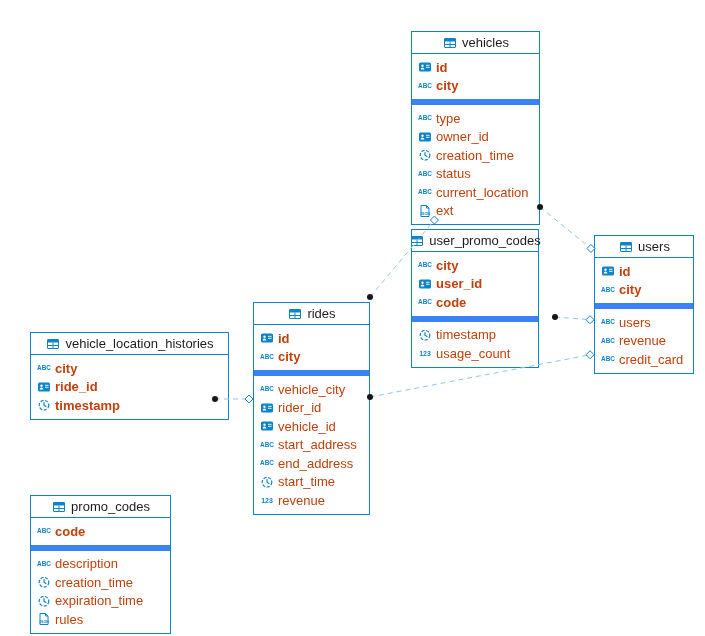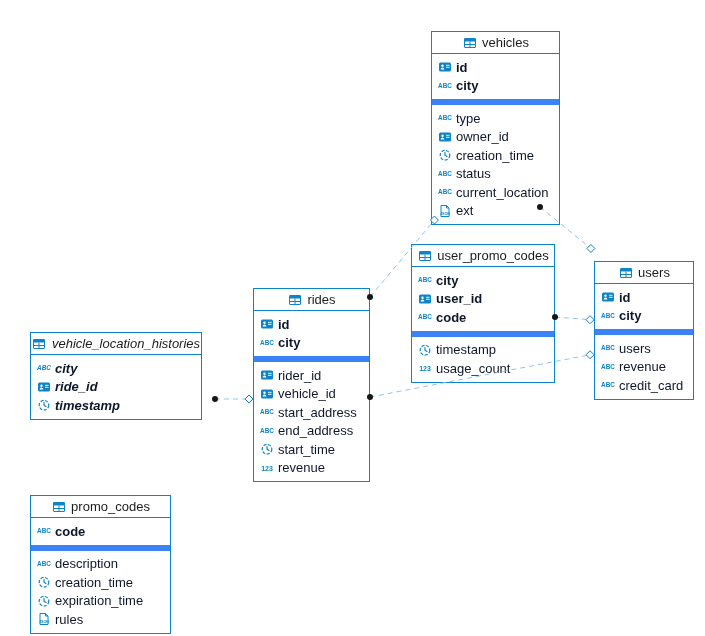--- a/index.html
+++ b/index.html
@@ -19,32 +19,32 @@
   .tbl-header {
     display:flex; align-items:center; justify-content:center; gap:5px;
     height:22px; border-bottom:1px solid #0d84c9;
     font-size:13px; color:#1c1c1c; white-space:nowrap; padding:0 4px;
   }
   .tbl-section { padding:4px 0; }
   .tbl-section.sep { border-top:6px solid #3b82f6; }
   .tbl-row {
     display:flex; align-items:center; gap:4px;
     height:18.5px; padding:0 5px;
-    font-size:13px; color:#0f172a; white-space:nowrap;
+    font-size:13px; color:#c2410c; white-space:nowrap;
   }
   .tbl-row.pk .col-name { font-weight:bold; }
   .icon { width:15px; height:14px; display:inline-flex; align-items:center; justify-content:center; flex:0 0 auto; }
   .icon svg { width:14px; height:14px; display:block; }
 </style>
 </head>
 <body>
 
 <div class="canvas">
   <div id="tables">
-      <div class="table-node" style="left: 411px; top: 31px; width: 129px; margin-left: 20px;">
+      <div class="table-node" style="left: 411px; top: 31px; width: 129px;">
         <div class="tbl-header">
           <span class="icon">
             <svg viewBox="0 0 14 14">
               <rect x="1.5" y="2.5" width="11" height="9" rx="0.5" fill="none" stroke="#0d84c9"></rect>
               <rect x="1.5" y="2.5" width="11" height="3" fill="#0d84c9"></rect>
               <line x1="1.5" y1="8.5" x2="12.5" y2="8.5" stroke="#0d84c9"></line>
               <line x1="7" y1="5.5" x2="7" y2="11.5" stroke="#0d84c9"></line>
             </svg>
           </span>
           <span>vehicles</span>
@@ -122,21 +122,21 @@
               <svg viewBox="0 0 14 14">
                 <path d="M3 1.5h5.5l2.5 2.5v8.5H3z" fill="none" stroke="#0d84c9"></path>
                 <path d="M8.5 1.5v2.5H11" fill="none" stroke="#0d84c9"></path>
                 <text x="7" y="11" font-size="3.6" font-weight="bold" fill="#0d84c9" text-anchor="middle" font-family="sans-serif">JSON</text>
               </svg>
             </span>
             <span class="col-name">ext</span>
           </div>
         </div>
       </div>
-      <div class="table-node" style="left: 411px; top: 244px; width: 144px;">
+      <div class="table-node" style="left: 411px; top: 229px; width: 128px;">
         <div class="tbl-header">
           <span class="icon">
             <svg viewBox="0 0 14 14">
               <rect x="1.5" y="2.5" width="11" height="9" rx="0.5" fill="none" stroke="#0d84c9"></rect>
               <rect x="1.5" y="2.5" width="11" height="3" fill="#0d84c9"></rect>
               <line x1="1.5" y1="8.5" x2="12.5" y2="8.5" stroke="#0d84c9"></line>
               <line x1="7" y1="5.5" x2="7" y2="11.5" stroke="#0d84c9"></line>
             </svg>
           </span>
           <span>user_promo_codes</span>
@@ -184,21 +184,21 @@
           <div class="tbl-row">
             <span class="icon">
               <svg viewBox="0 0 14 14">
                 <text x="7" y="9.6" font-size="7" font-weight="bold" fill="#0d84c9" text-anchor="middle" font-family="sans-serif">123</text>
               </svg>
             </span>
             <span class="col-name">usage_count</span>
           </div>
         </div>
       </div>
-      <div class="table-node" style="left: 594px; top: 261px; width: 100px;">
+      <div class="table-node" style="left: 594px; top: 235px; width: 100px;">
         <div class="tbl-header">
           <span class="icon">
             <svg viewBox="0 0 14 14">
               <rect x="1.5" y="2.5" width="11" height="9" rx="0.5" fill="none" stroke="#0d84c9"></rect>
               <rect x="1.5" y="2.5" width="11" height="3" fill="#0d84c9"></rect>
               <line x1="1.5" y1="8.5" x2="12.5" y2="8.5" stroke="#0d84c9"></line>
               <line x1="7" y1="5.5" x2="7" y2="11.5" stroke="#0d84c9"></line>
             </svg>
           </span>
           <span>users</span>
@@ -245,21 +245,21 @@
           <div class="tbl-row">
             <span class="icon">
               <svg viewBox="0 0 14 14">
                 <text x="7" y="9.4" font-size="6.4" font-weight="bold" fill="#0d84c9" text-anchor="middle" font-family="sans-serif">ABC</text>
               </svg>
             </span>
             <span class="col-name">credit_card</span>
           </div>
         </div>
       </div>
-      <div class="table-node" style="left: 253px; top: 288px; width: 117px;">
+      <div class="table-node" style="left: 253px; top: 302px; width: 117px;">
         <div class="tbl-header">
           <span class="icon">
             <svg viewBox="0 0 14 14">
               <rect x="1.5" y="2.5" width="11" height="9" rx="0.5" fill="none" stroke="#0d84c9"></rect>
               <rect x="1.5" y="2.5" width="11" height="3" fill="#0d84c9"></rect>
               <line x1="1.5" y1="8.5" x2="12.5" y2="8.5" stroke="#0d84c9"></line>
               <line x1="7" y1="5.5" x2="7" y2="11.5" stroke="#0d84c9"></line>
             </svg>
           </span>
           <span>rides</span>
@@ -283,20 +283,28 @@
                 <text x="7" y="9.4" font-size="6.4" font-weight="bold" fill="#0d84c9" text-anchor="middle" font-family="sans-serif">ABC</text>
               </svg>
             </span>
             <span class="col-name">city</span>
           </div>
         </div>
         <div class="tbl-section sep">
           <div class="tbl-row">
             <span class="icon">
               <svg viewBox="0 0 14 14">
+                <text x="7" y="9.4" font-size="6.4" font-weight="bold" fill="#0d84c9" text-anchor="middle" font-family="sans-serif">ABC</text>
+              </svg>
+            </span>
+            <span class="col-name">vehicle_city</span>
+          </div>
+          <div class="tbl-row">
+            <span class="icon">
+              <svg viewBox="0 0 14 14">
                 <rect x="1" y="2.5" width="12" height="9" rx="1.5" fill="#0d84c9"></rect>
                 <circle cx="4.5" cy="5.8" r="1.2" fill="#fff"></circle>
                 <path d="M2.7 9.6c0-1.3.8-2 1.8-2s1.8.7 1.8 2z" fill="#fff"></path>
                 <line x1="8" y1="5.3" x2="11.6" y2="5.3" stroke="#fff" stroke-width="0.9"></line>
                 <line x1="8" y1="7.3" x2="11.6" y2="7.3" stroke="#fff" stroke-width="0.9"></line>
               </svg>
             </span>
             <span class="col-name">rider_id</span>
           </div>
           <div class="tbl-row">
@@ -339,21 +347,21 @@
           <div class="tbl-row">
             <span class="icon">
               <svg viewBox="0 0 14 14">
                 <text x="7" y="9.6" font-size="7" font-weight="bold" fill="#0d84c9" text-anchor="middle" font-family="sans-serif">123</text>
               </svg>
             </span>
             <span class="col-name">revenue</span>
           </div>
         </div>
       </div>
-      <div class="table-node" style="left: 30px; top: 332px; width: 172px; font-style: italic;">
+      <div class="table-node" style="left: 30px; top: 332px; width: 199px;">
         <div class="tbl-header">
           <span class="icon">
             <svg viewBox="0 0 14 14">
               <rect x="1.5" y="2.5" width="11" height="9" rx="0.5" fill="none" stroke="#0d84c9"></rect>
               <rect x="1.5" y="2.5" width="11" height="3" fill="#0d84c9"></rect>
               <line x1="1.5" y1="8.5" x2="12.5" y2="8.5" stroke="#0d84c9"></line>
               <line x1="7" y1="5.5" x2="7" y2="11.5" stroke="#0d84c9"></line>
             </svg>
           </span>
           <span>vehicle_location_histories</span>

